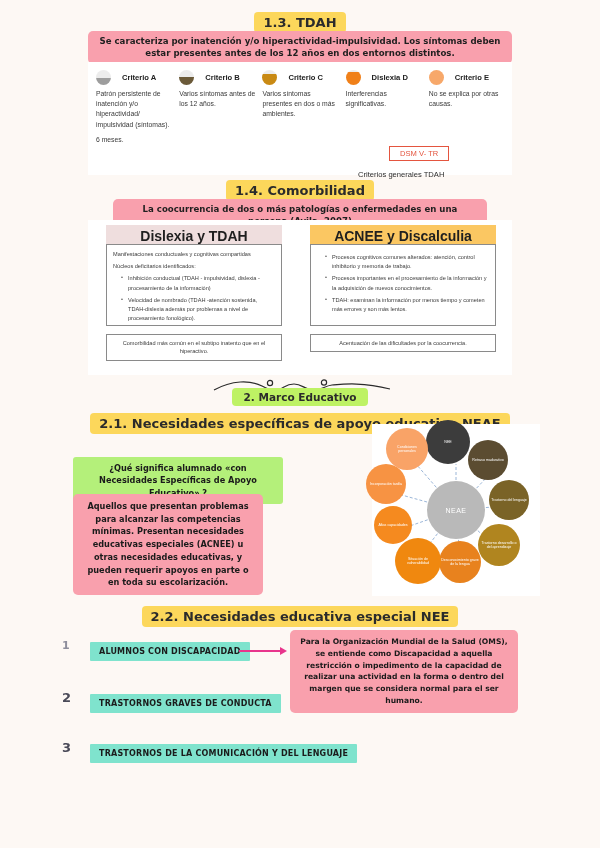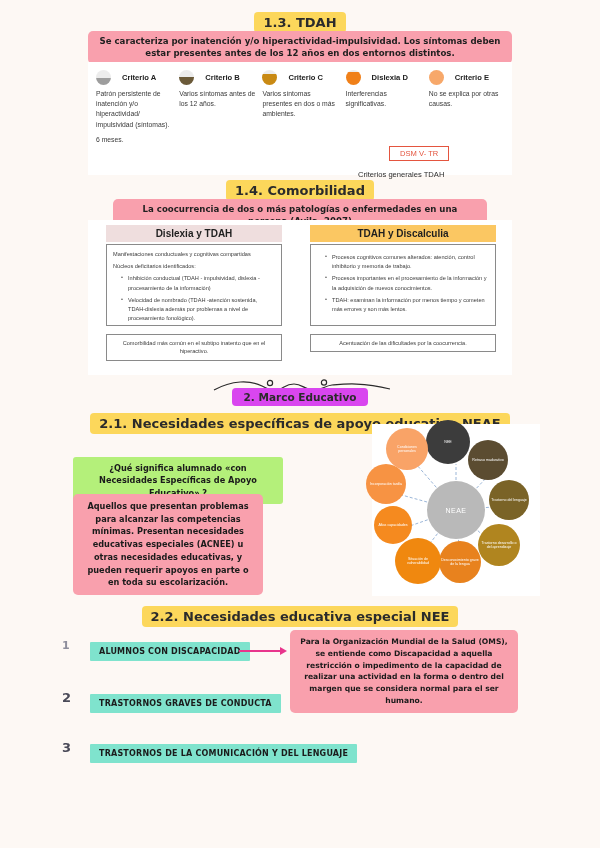--- a/index.html
+++ b/index.html
@@ -18,21 +18,21 @@
   .center{text-align:center;}
 
   
   .chip-yellow{
     background:#fcd75b;color:#2b2b2b;
     font-size:13px;font-weight:700;
     padding:3px 9px;border-radius:4px;display:inline-block;
     font-family:"DejaVu Sans",sans-serif;
   }
   .chip-purple{
-    background:#d946ef;color:#2b2b2b;
+    background:#bef264;color:#2b2b2b;
     font-size:10.5px;font-weight:700;
     padding:3px 12px;border-radius:4px;display:inline-block;
     font-family:"DejaVu Sans",sans-serif;
   }
   .band-pink{
     background:#f9a0ad;color:#1f1f1f;
     font-size:8.6px;font-weight:700;
     padding:4px 10px;border-radius:5px;
     font-family:"DejaVu Sans",sans-serif;
     line-height:1.45;
@@ -51,21 +51,21 @@
   .crit-extra{font-size:6.8px;line-height:1.5;color:#3a3a3a;margin-top:5px;}
 
   .dsm-box{
     border:1px solid #e4553f;color:#e4553f;
     font-size:7.6px;padding:2px 10px;display:inline-block;background:#fff;
   }
   .dsm-cap{font-size:7.6px;color:#2c2c2c;margin-top:5px;}
 
   
   .sub-head{
-    font-size:10px;font-weight:700;text-align:center;padding:3px 0;color:#1f1f1f;
+    font-size:14px;font-weight:700;text-align:center;padding:3px 0;color:#1f1f1f;
   }
   .sub-head.left{background:#efdede;}
   .sub-head.right{background:#fbc762;}
 
   .info-box{
     border:1px solid #8a8a8a;background:#fff;
     font-size:5.6px;line-height:1.65;color:#3c3c3c;
     padding:5px 6px;
   }
   .info-box ul{margin:3px 0 0 0;padding-left:8px;list-style:none;}
@@ -196,21 +196,21 @@
 
   <div class="abs" style="left:0;top:180px;width:600px;text-align:center;">
     <span class="chip-yellow">1.4. Comorbilidad</span>
   </div>
 
   <div class="abs band-pink center" style="left:113px;top:199px;width:374px;box-sizing:border-box;">La coocurrencia de dos o más patologías o enfermedades en una persona (Avila, 2007)</div>
 
   <div class="abs white-card" style="left:88px;top:220px;width:424px;height:155px;">
 
     <div class="abs sub-head left" style="left:18px;top:5px;width:176px;">Dislexia y TDAH</div>
-    <div class="abs sub-head right" style="left:222px;top:5px;width:186px;">TDAH y Discalculia</div>
+    <div class="abs sub-head right" style="left:222px;top:5px;width:186px;">ACNEE y Discalculia</div>
 
     <div class="abs info-box" style="left:18px;top:24px;width:176px;height:82px;box-sizing:border-box;">
       <div>Manifestaciones conductuales y cognitivas compartidas</div>
       <div style="margin-top:3px;">Núcleos deficitarios identificados:</div>
       <ul>
         <li>Inhibición conductual (TDAH - impulsividad, dislexia -procesamiento de la información)</li>
         <li>Velocidad de nombrado (TDAH -atención sostenida, TDAH-dislexia además por problemas a nivel de procesamiento fonológico).</li>
       </ul>
     </div>
 

